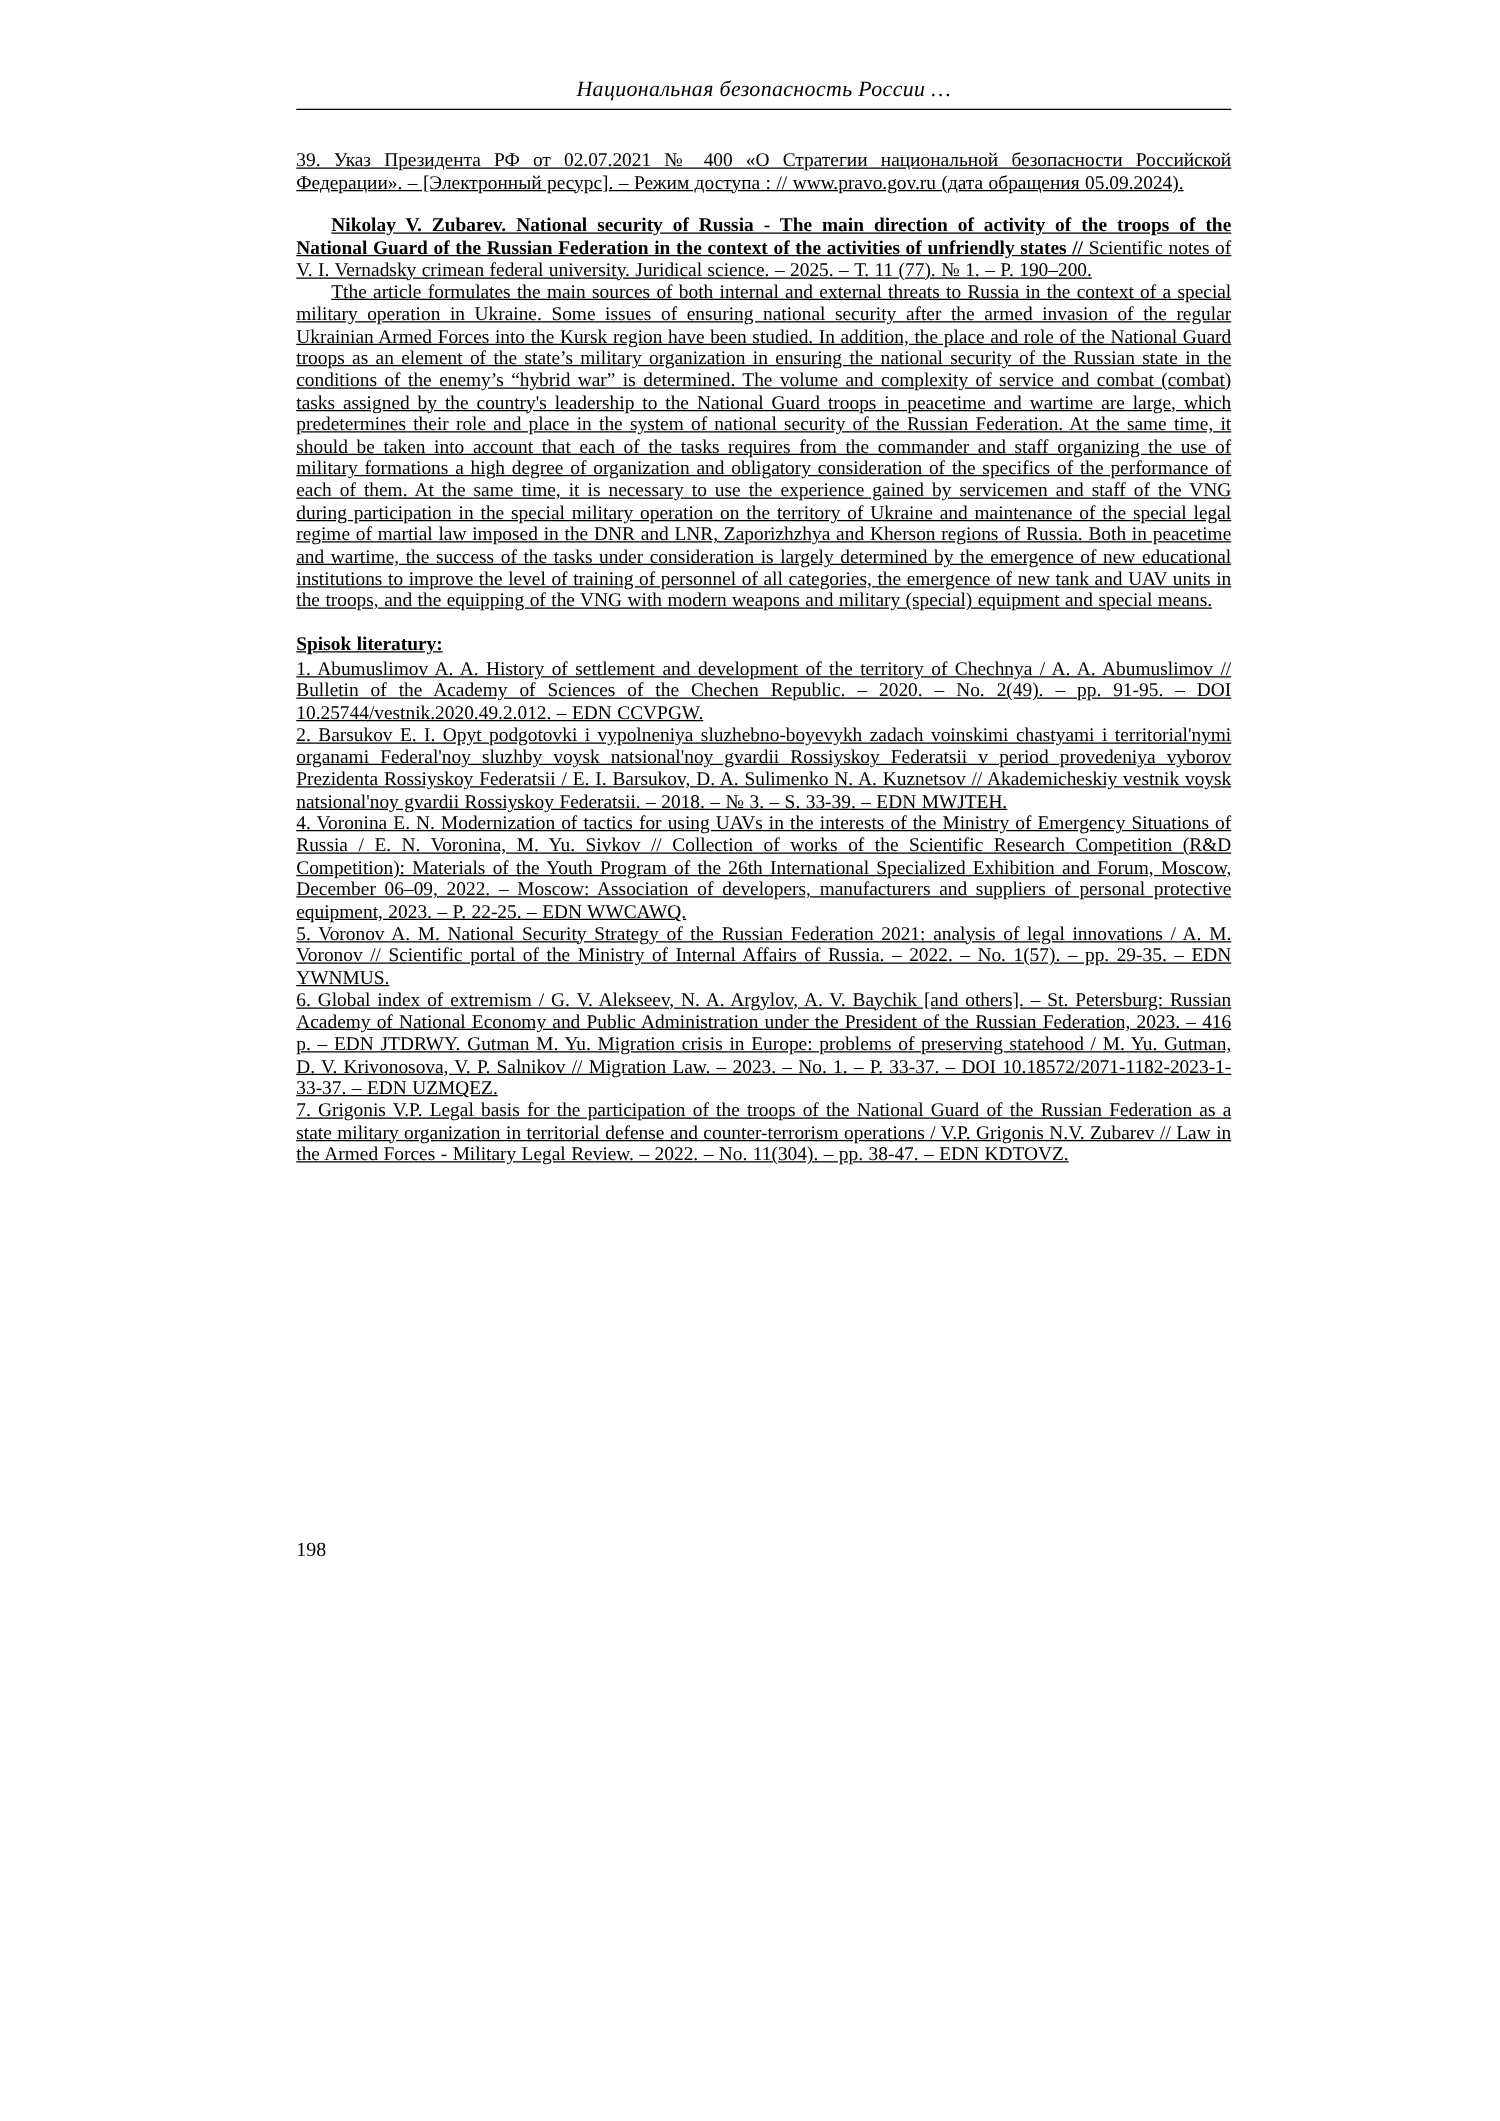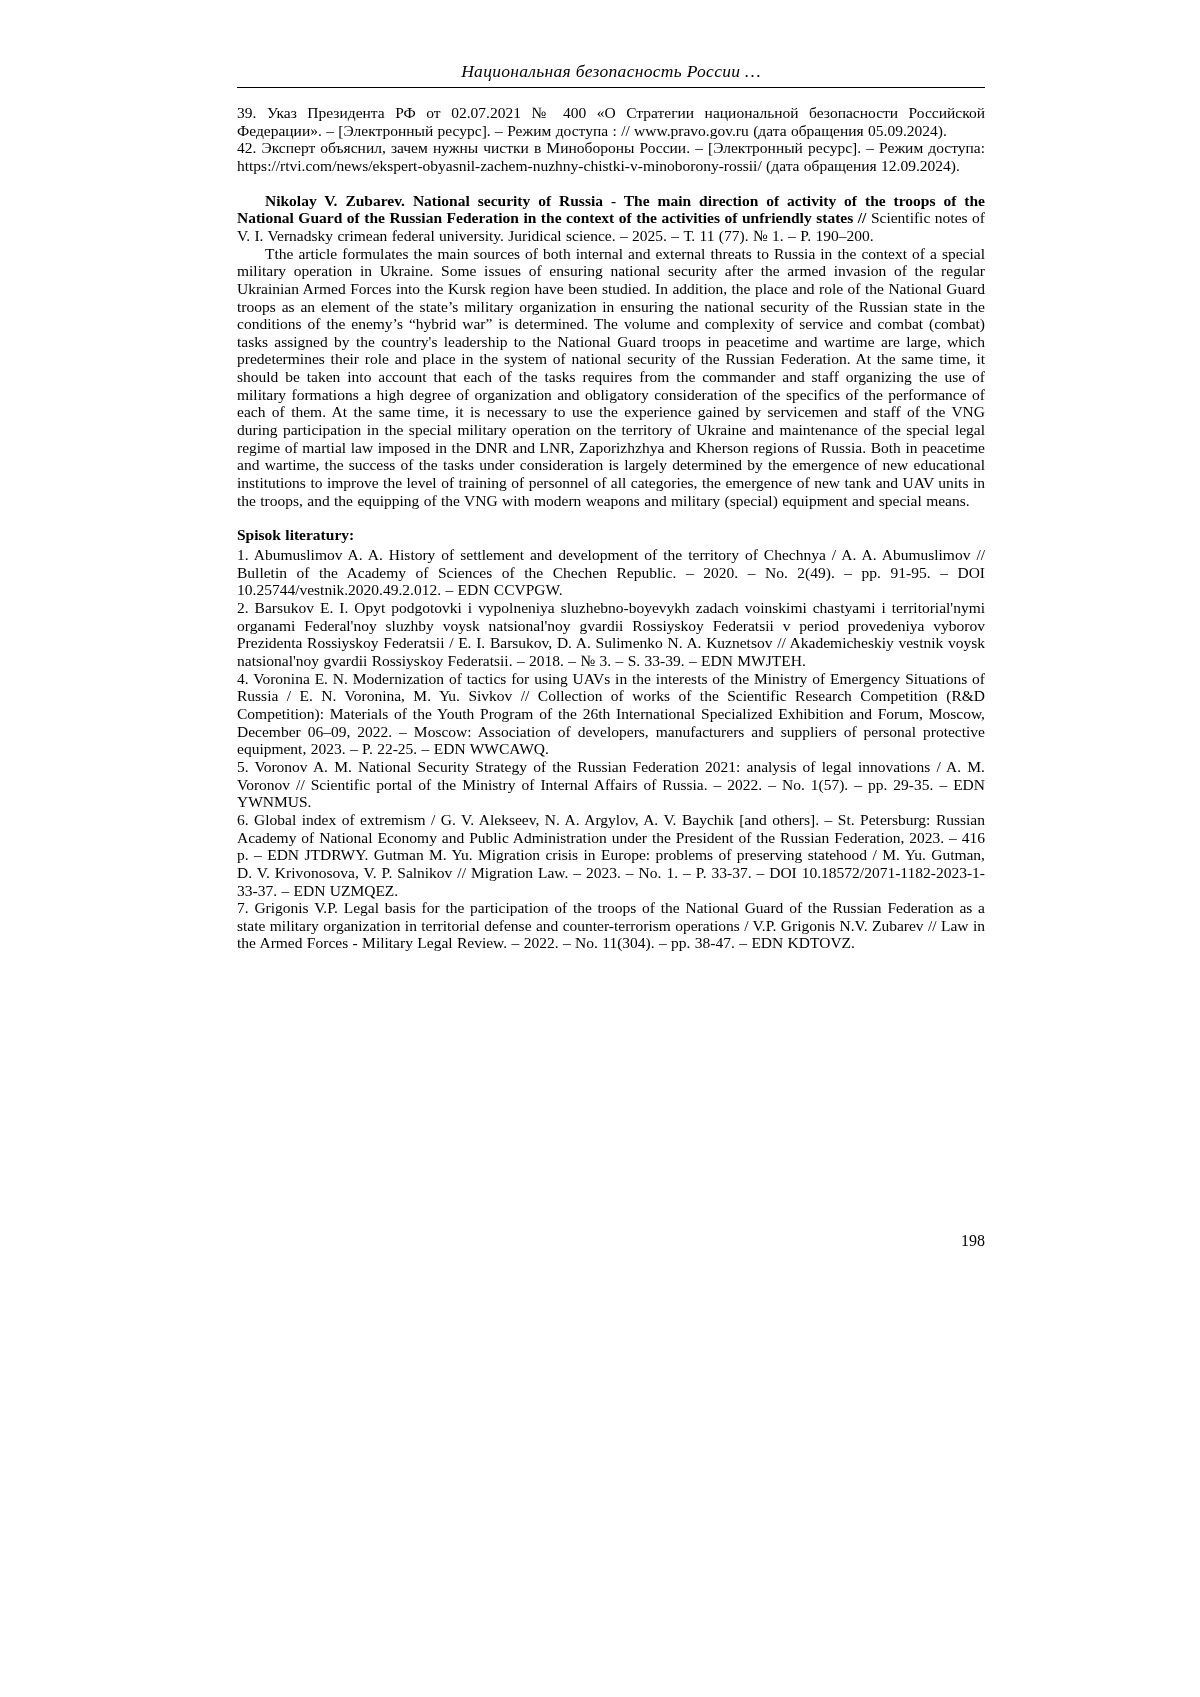--- a/index.html
+++ b/index.html
@@ -36,58 +36,58 @@
     font-size: 17.5px;
     letter-spacing: 0.3px;
   }
   .header-rule {
     border: none;
     border-top: 1.6px solid #000;
     margin: 5px 0 0 0;
     width: 100%;
   }
   .body-text {
-    margin-top: 16px;
+    margin-top: 32px;
+    text-decoration: underline;
   }
   p {
     margin: 0;
     text-align: justify;
     word-spacing: 0.5px;
   }
   .indent { text-indent: 28px; }
   .gap-above { margin-top: 17px; }
   .list-heading {
     text-align: left;
     font-weight: bold;
     margin-top: 17px;
     margin-bottom: 2px;
   }
   .page-number {
     position: absolute;
     left: 237px;
     width: 748px;
     top: 1232px;
-    text-align: right;
+    text-align: left;
     font-size: 16px;
   }
   b { font-weight: bold; }
 </style>
 </head>
 <body>
 
 <div class="page">
   <div class="content">
 
     <div class="running-header">Национальная безопасность России …</div>
     <hr class="header-rule">
 
     <div class="body-text">
 
       <p class="ref">39. Указ Президента РФ от 02.07.2021 № 400 «О Стратегии национальной безопасности Российской Федерации». – [Электронный ресурс]. – Режим доступа : // www.pravo.gov.ru (дата обращения 05.09.2024).</p>
-      <p class="ref">42. Эксперт объяснил, зачем нужны чистки в Минобороны России. – [Электронный ресурс]. – Режим доступа: https://rtvi.com/news/ekspert-obyasnil-zachem-nuzhny-chistki-v-minoborony-rossii/ (дата обращения 12.09.2024).</p>
 
       <p class="citation indent gap-above"><b>Nikolay V. Zubarev. National security of Russia - The main direction of activity of the troops of the National Guard of the Russian Federation in the context of the activities of unfriendly states //</b><span> Scientific notes of V. I. Vernadsky crimean federal university. Juridical science. – 2025. – Т. 11 (77). № 1. – P. 190–200.</span></p>
 
       <p class="abstract indent">Tthe article formulates the main sources of both internal and external threats to Russia in the context of a special military operation in Ukraine. Some issues of ensuring national security after the armed invasion of the regular Ukrainian Armed Forces into the Kursk region have been studied. In addition, the place and role of the National Guard troops as an element of the state’s military organization in ensuring the national security of the Russian state in the conditions of the enemy’s “hybrid war” is determined. The volume and complexity of service and combat (combat) tasks assigned by the country's leadership to the National Guard troops in peacetime and wartime are large, which predetermines their role and place in the system of national security of the Russian Federation. At the same time, it should be taken into account that each of the tasks requires from the commander and staff organizing the use of military formations a high degree of organization and obligatory consideration of the specifics of the performance of each of them. At the same time, it is necessary to use the experience gained by servicemen and staff of the VNG during participation in the special military operation on the territory of Ukraine and maintenance of the special legal regime of martial law imposed in the DNR and LNR, Zaporizhzhya and Kherson regions of Russia. Both in peacetime and wartime, the success of the tasks under consideration is largely determined by the emergence of new educational institutions to improve the level of training of personnel of all categories, the emergence of new tank and UAV units in the troops, and the equipping of the VNG with modern weapons and military (special) equipment and special means.</p>
 
 
       <p class="list-heading">Spisok literatury:</p>
 
       <p class="ref">1. Abumuslimov A. A. History of settlement and development of the territory of Chechnya / A. A. Abumuslimov // Bulletin of the Academy of Sciences of the Chechen Republic. – 2020. – No. 2(49). – pp. 91-95. – DOI 10.25744/vestnik.2020.49.2.012. – EDN CCVPGW.</p>
       <p class="ref">2. Barsukov E. I. Opyt podgotovki i vypolneniya sluzhebno-boyevykh zadach voinskimi chastyami i territorial'nymi organami Federal'noy sluzhby voysk natsional'noy gvardii Rossiyskoy Federatsii v period provedeniya vyborov Prezidenta Rossiyskoy Federatsii / E. I. Barsukov, D. A. Sulimenko N. A. Kuznetsov // Akademicheskiy vestnik voysk natsional'noy gvardii Rossiyskoy Federatsii. – 2018. – № 3. – S. 33-39. – EDN MWJTEH.</p>

